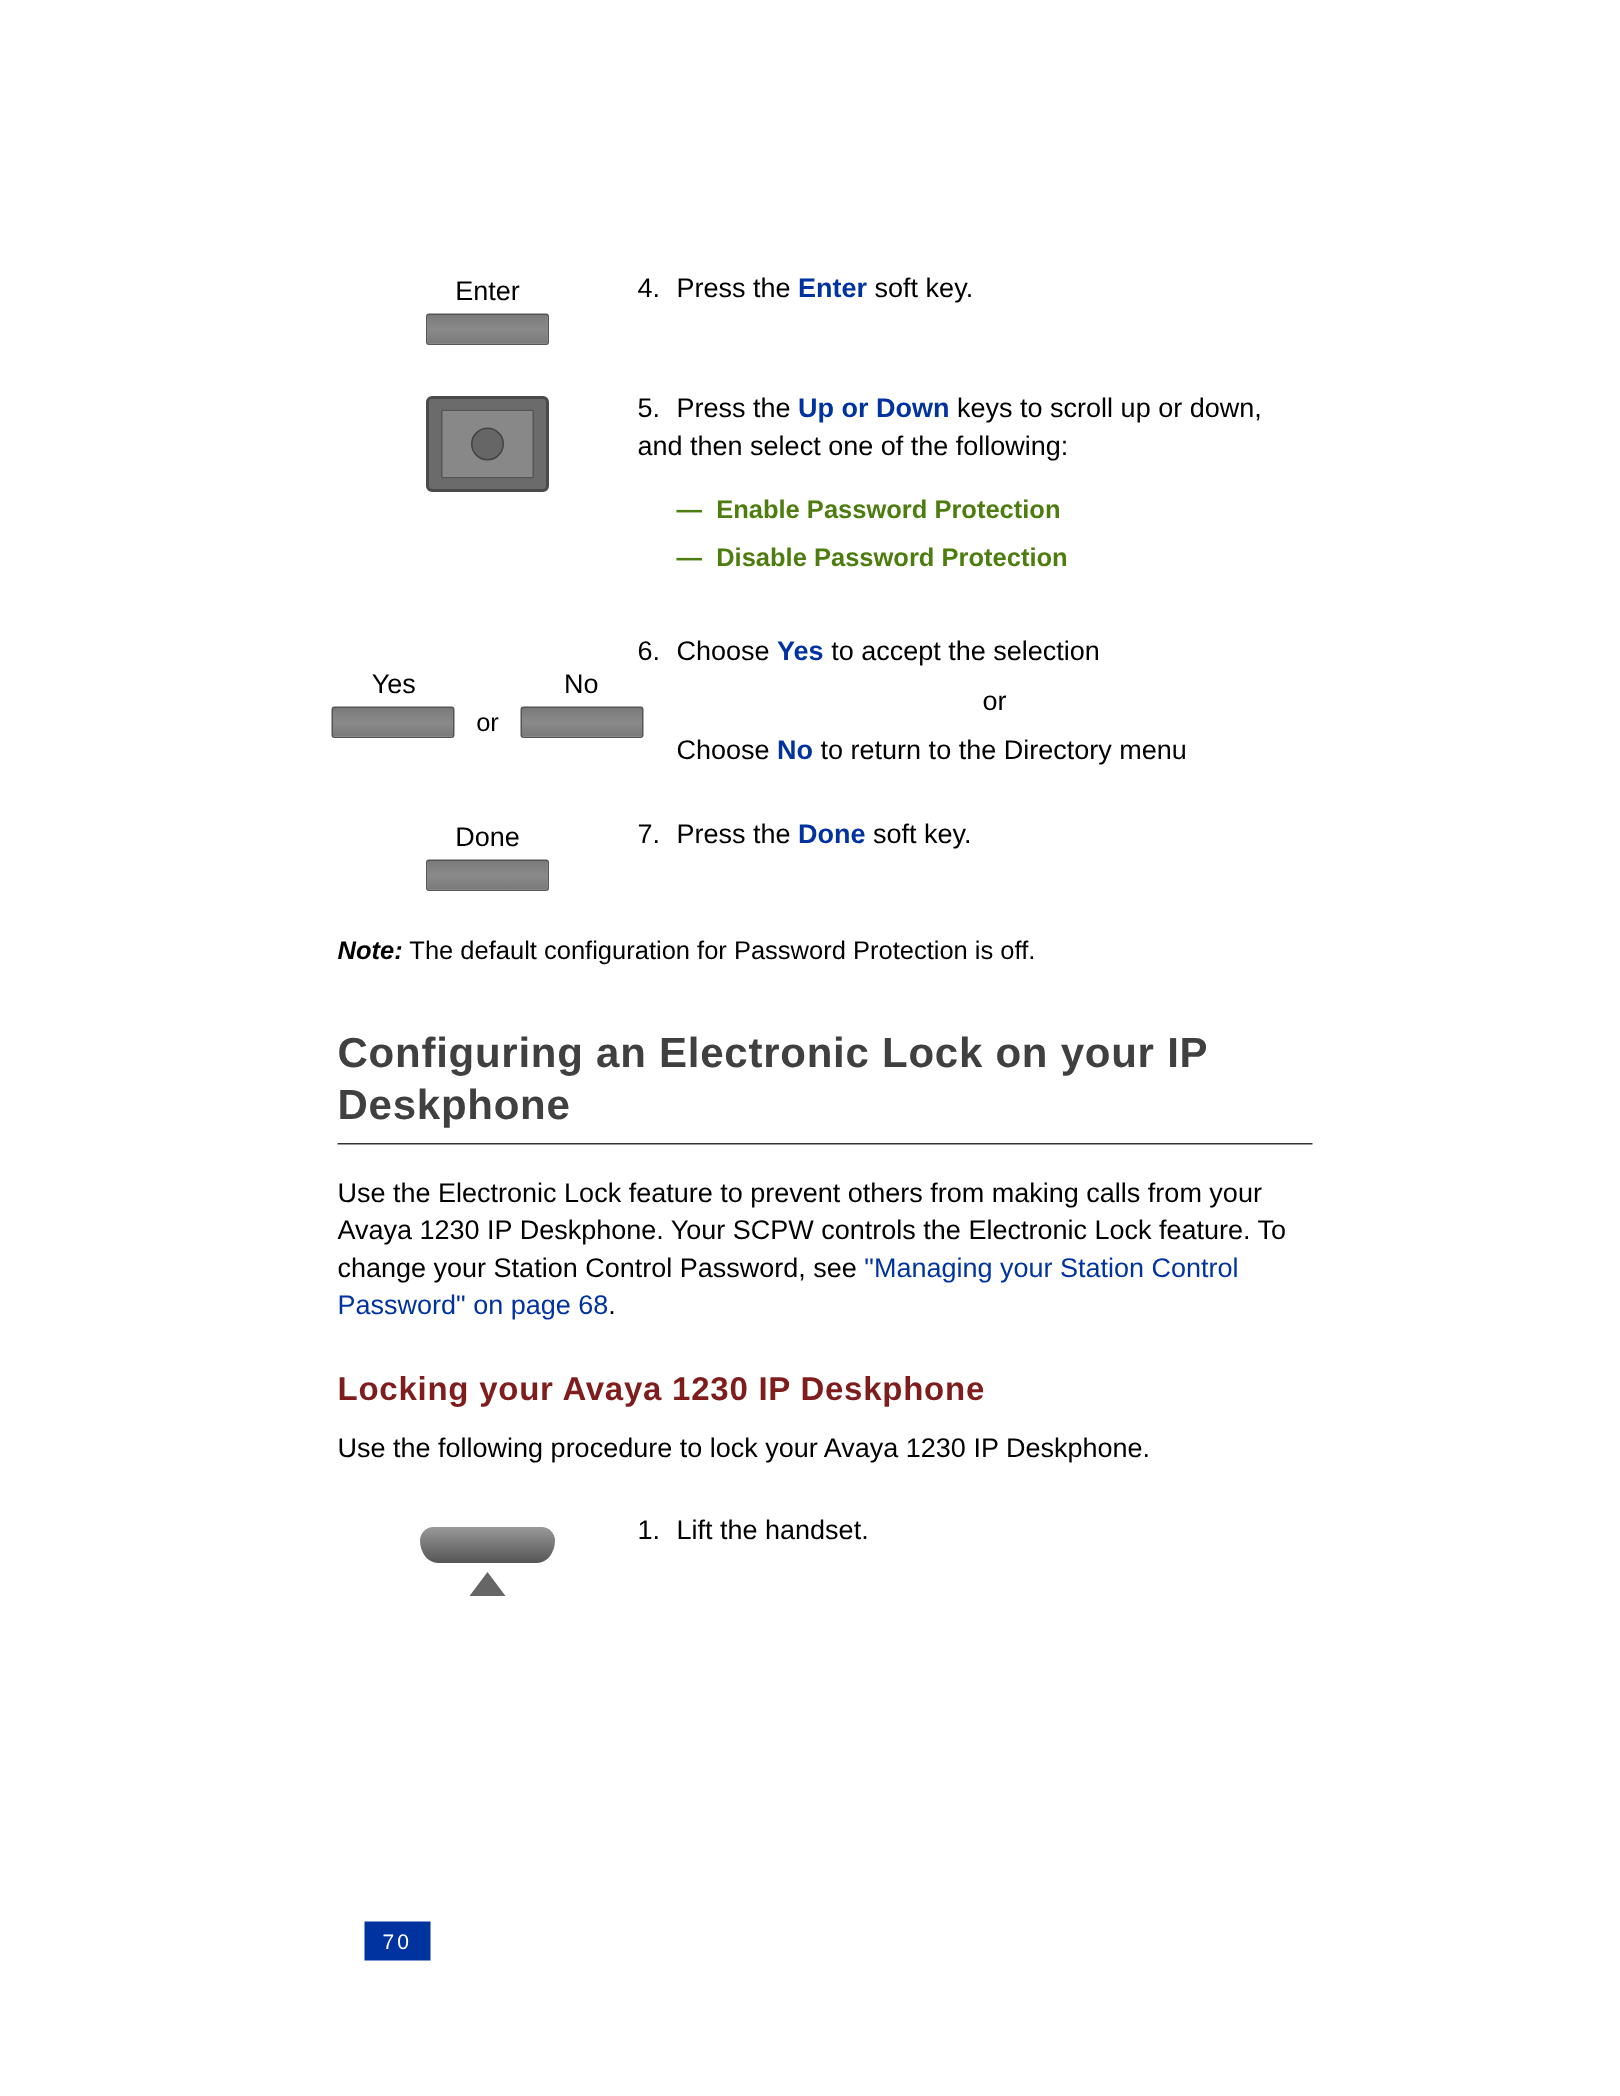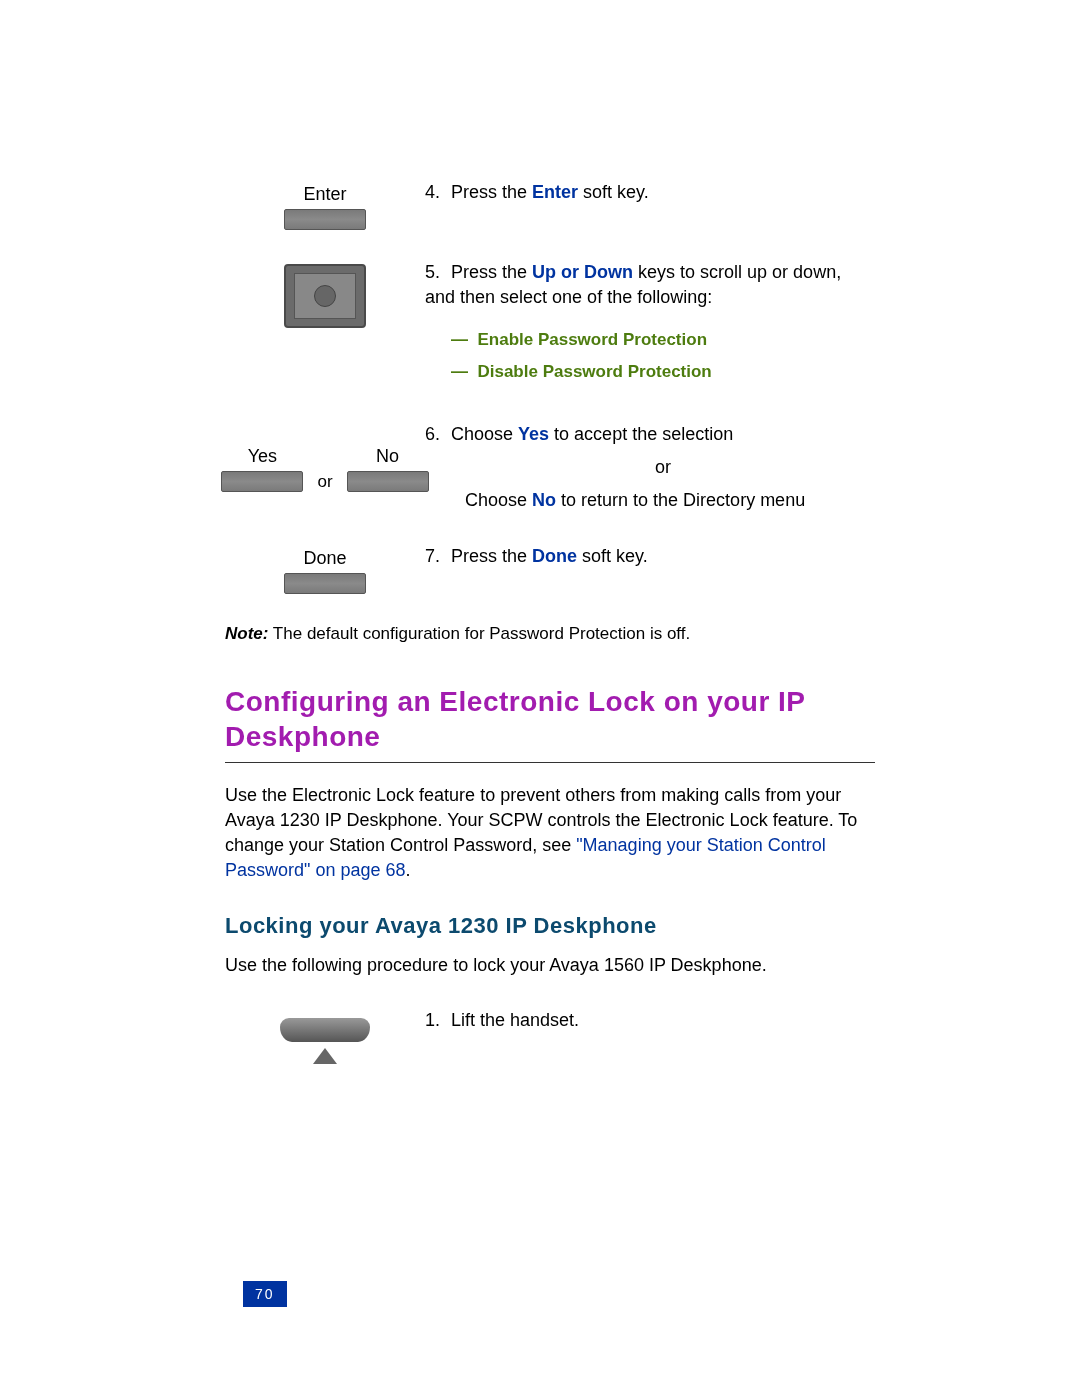--- a/index.html
+++ b/index.html
@@ -126,41 +126,41 @@
     .note-line {
       font-size: 17px;
       font-style: italic;
       margin-bottom: 40px;
     }
     .note-bold {
       font-weight: bold;
       font-style: italic;
     }
     .section-heading {
-      color: #a21caf;
+      color: #404040;
       font-size: 28px;
       font-weight: bold;
       margin-bottom: 8px;
       line-height: 1.25;
       letter-spacing: 0.5px;
     }
     .heading-underline {
       border-bottom: 1px solid #333;
       margin-bottom: 20px;
     }
     .body-text {
       font-size: 18px;
       line-height: 1.4;
       margin-bottom: 30px;
     }
     .link-text {
       color: #0033a0;
     }
     .sub-heading {
-      color: #0c4a6e;
+      color: #7f1d1d;
       font-size: 22px;
       font-weight: bold;
       margin-bottom: 14px;
       letter-spacing: 0.5px;
     }
     .handset-icon {
       width: 90px;
       height: 40px;
       position: relative;
       margin-top: 6px;
@@ -246,21 +246,21 @@
             <div class="step-label">No</div>
             <div class="softkey"></div>
           </div>
         </div>
       </div>
       <div class="step-right">
         <div>
           <span class="step-num">6.</span><span>Choose </span><span class="bold-blue">Yes</span><span> to accept the selection</span>
         </div>
         <div class="or-center">or</div>
-        <div style="margin-left:40px;">
+        <div style="margin-left:26px;">
           <span>Choose </span><span class="bold-blue">No</span><span> to return to the Directory menu</span>
         </div>
       </div>
     </div>
 
     <div class="step-row">
       <div class="step-left">
         <div class="step-label">Done</div>
         <div class="softkey"></div>
       </div>
@@ -274,21 +274,21 @@
     </div>
 
     <h2 class="section-heading">Configuring an Electronic Lock on your IP Deskphone</h2>
     <div class="heading-underline"></div>
 
     <p class="body-text">
       <span>Use the Electronic Lock feature to prevent others from making calls from your Avaya 1230 IP Deskphone. Your SCPW controls the Electronic Lock feature. To change your Station Control Password, see </span><span class="link-text">"Managing your Station Control Password" on page 68</span><span>.</span>
     </p>
 
     <h3 class="sub-heading">Locking your Avaya 1230 IP Deskphone</h3>
-    <p class="body-text">Use the following procedure to lock your Avaya 1560 IP Deskphone.</p>
+    <p class="body-text">Use the following procedure to lock your Avaya 1230 IP Deskphone.</p>
 
     <div class="step-row">
       <div class="step-left">
         <div class="handset-icon">
           <div class="handset-shape"></div>
           <div class="handset-arrow"></div>
         </div>
       </div>
       <div class="step-right">
         <span class="step-num">1.</span><span>Lift the handset.</span>

